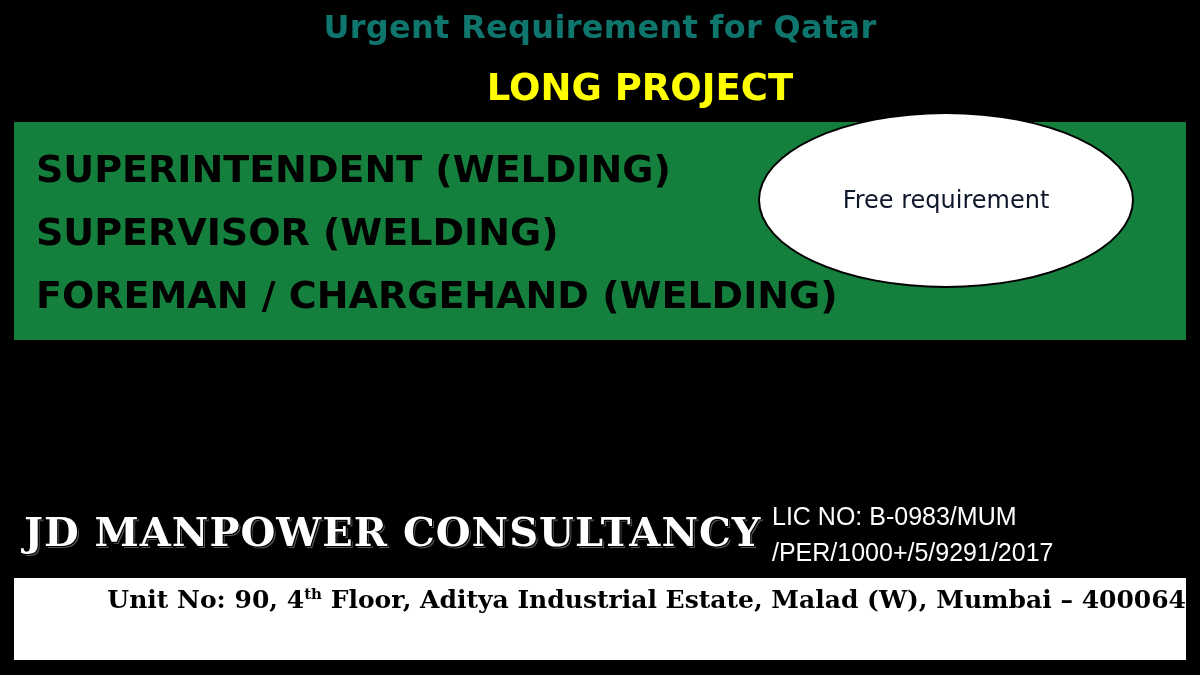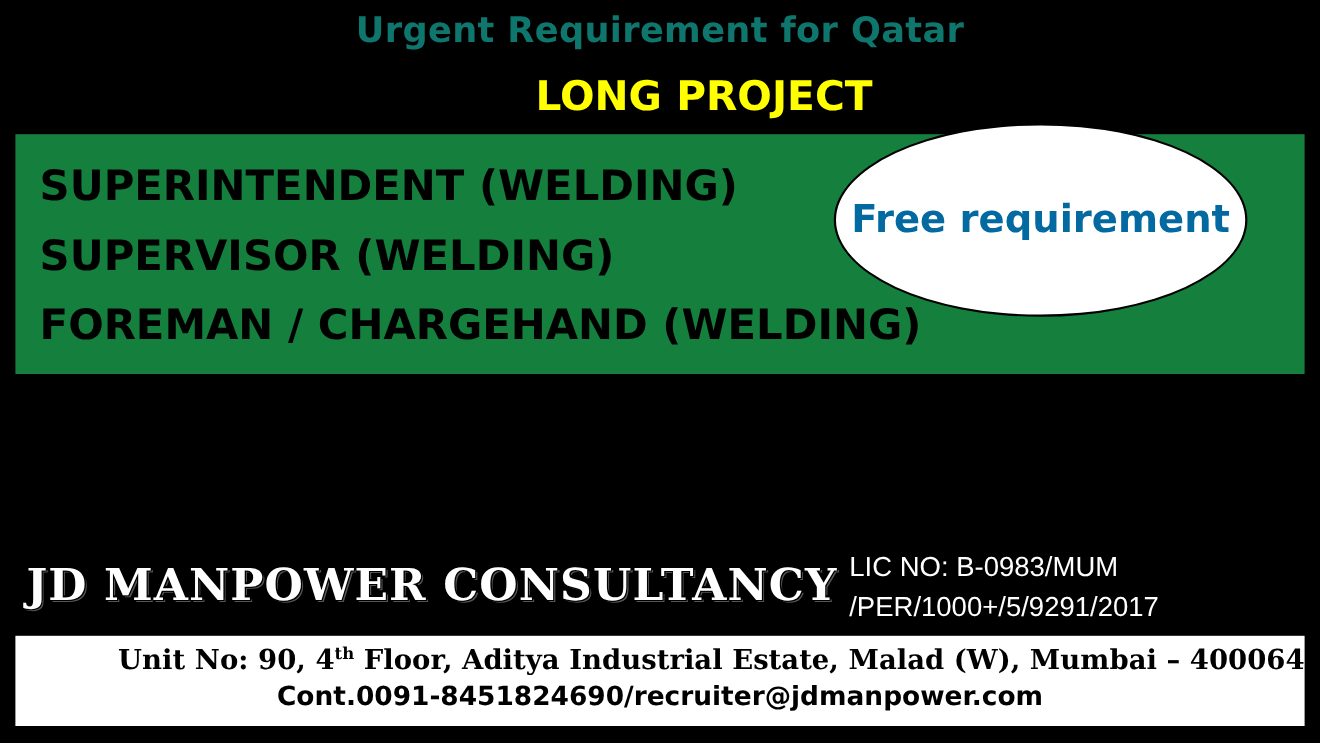--- a/index.html
+++ b/index.html
@@ -70,23 +70,23 @@
     width: 372px;
     height: 172px;
     border: 2px solid #000000;
     border-radius: 50%;
     background: #FFFFFF;
     display: flex;
     align-items: center;
     justify-content: center;
   }
   .free-ellipse span {
-    color: #0369a1;
-    font-size: 35px;
-    font-weight: bold;
+    color: #0f172a;
+    font-size: 24px;
+    font-weight: normal;
     font-family: "DejaVu Sans", sans-serif;
   }
 
   
   .company-name {
     position: absolute;
     top: 508px;
     left: 24px;
     color: #FFFFFF;
     font-size: 40px;
@@ -163,16 +163,15 @@
 
   <div class="company-name">JD MANPOWER CONSULTANCY</div>
 
   <div class="licence">
     <div>LIC NO: B-0983/MUM</div>
     <div>/PER/1000+/5/9291/2017</div>
   </div>
 
   <div class="address-bar">
     <div class="address-line"><span>Unit No: 90, 4</span><sup>th</sup><span> Floor, Aditya Industrial Estate, Malad (W), Mumbai – 400064</span></div>
-    <div class="contact-line">Cont.0091-8451824690/recruiter@jdmanpower.com</div>
   </div>
 
 </div>
 
 </body></html>

